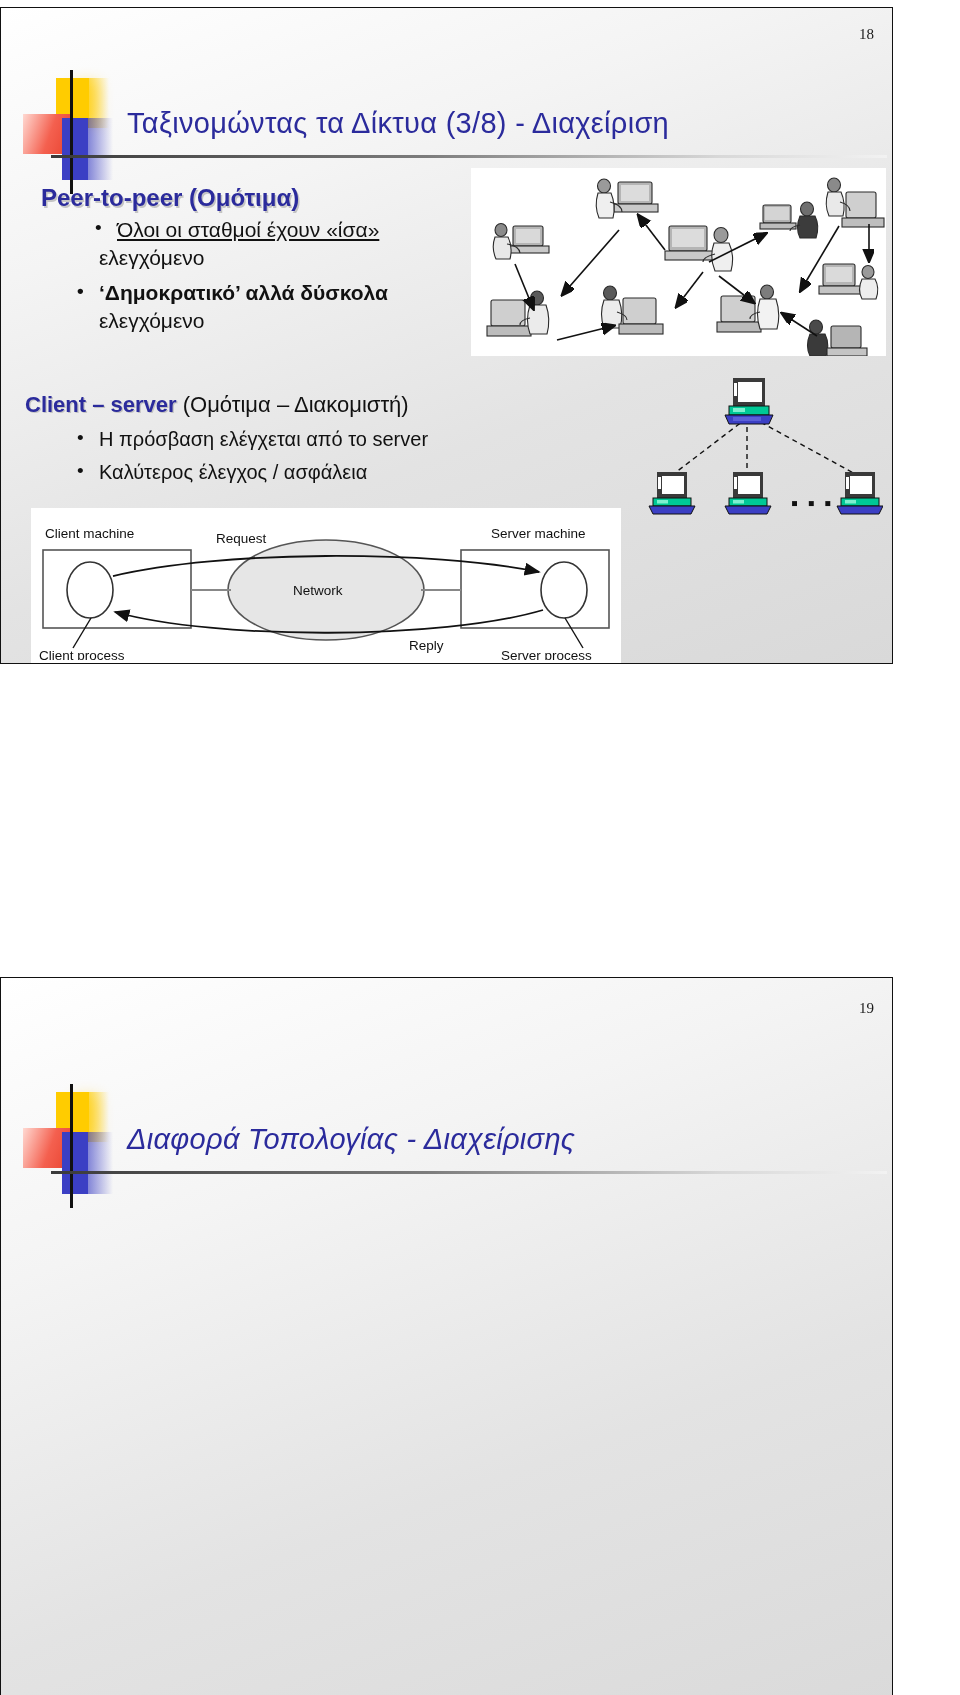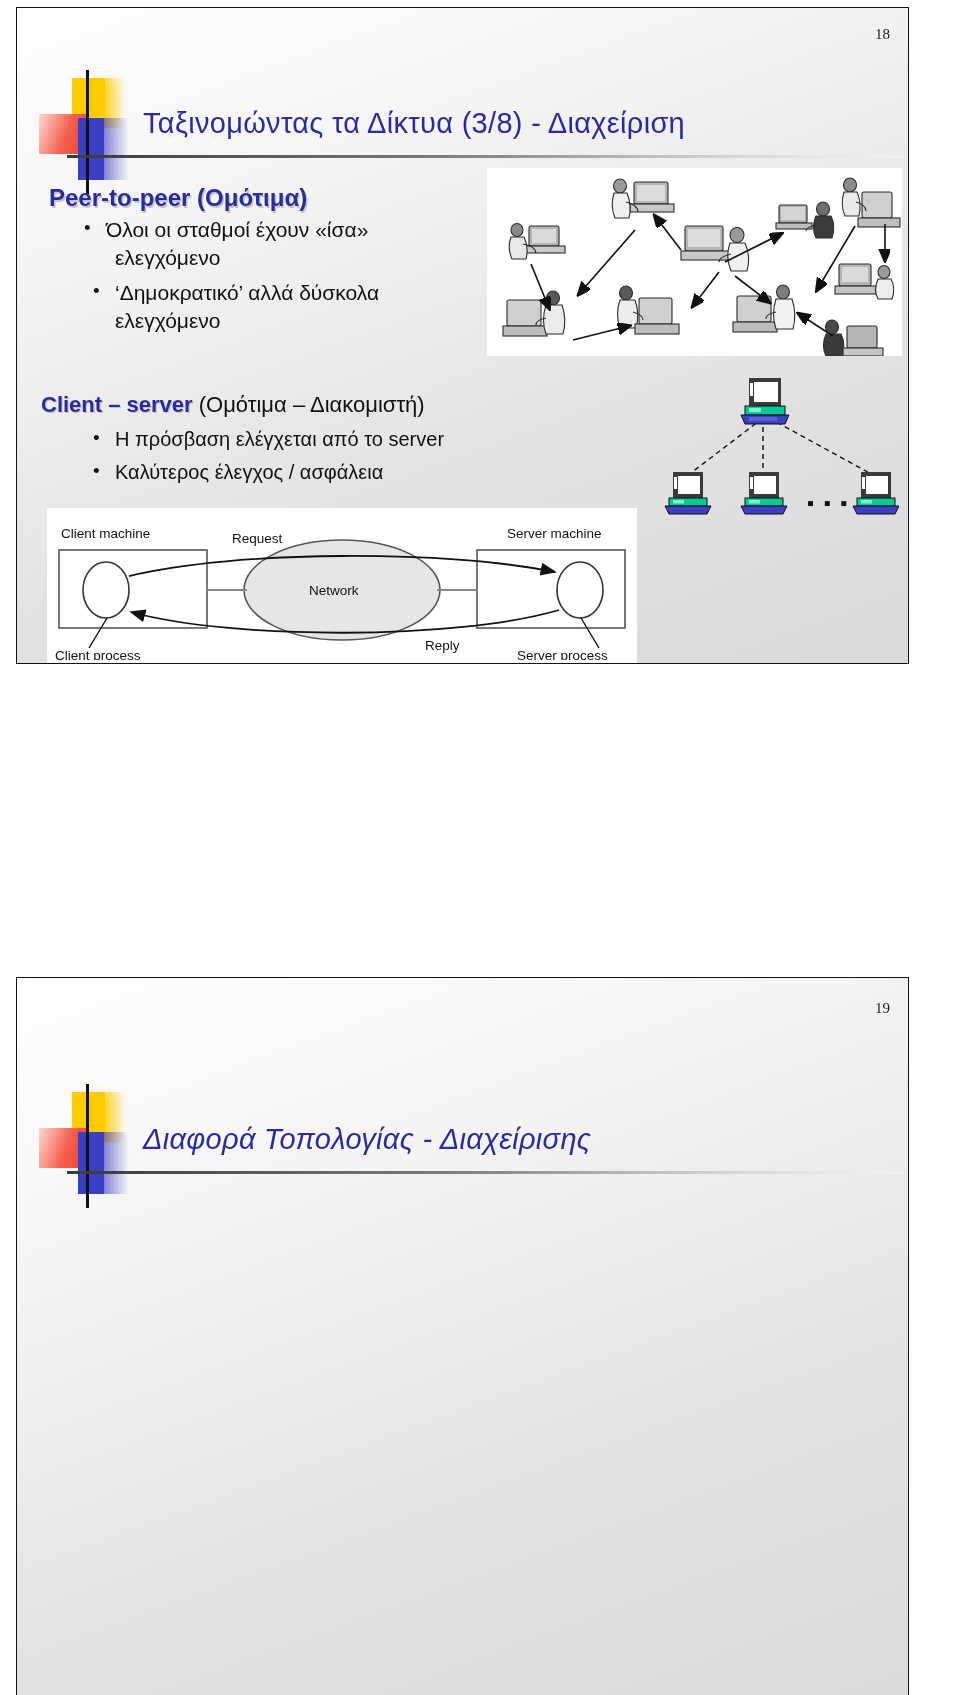--- a/index.html
+++ b/index.html
@@ -11,21 +11,20 @@
     position: relative;
     overflow: hidden;
   }
 
   
   .slide {
     position: absolute;
     background: linear-gradient(160deg, #ffffff 0%, #f4f4f4 28%, #e3e3e3 62%, #d9d9d9 100%);
     border: 1.5px solid #111;
     overflow: hidden;
-    margin-left: 16px;
   }
   .page-num {
     position: absolute;
     font-family: "Liberation Serif", serif;
     font-size: 15px;
     color: #1a1a1a;
   }
 
   
   .deco { position: absolute; width: 100px; height: 100px; }
@@ -139,25 +138,25 @@
       <span class="sq yellowfade"></span>
     <span class="sq red"></span>
     <span class="sq blue"></span>
       <span class="sq bluefade"></span>
     <span class="sq vbar"></span>
   </div>
 
   <div class="slide-title" style="left:126px; top:99px;">Ταξινομώντας τα Δίκτυα (3/8) -  Διαχείριση</div>
   <div class="title-rule" style="left:50px; top:147px; width:836px;"></div>
 
-  <div class="head-p2p" style="left:32px; top:176px;">Peer-to-peer (Ομότιμα)</div>
-
-  <div class="bullet" style="left:89px; top:209px;">Όλοι οι σταθμοί έχουν «ίσα»</div>
+  <div class="head-p2p" style="left:40px; top:176px;">Peer-to-peer (Ομότιμα)</div>
+
+  <div class="bullet" style="left:116px; top:209px;text-decoration:underline;">Όλοι οι σταθμοί έχουν «ίσα»</div>
   <div class="bullet cont" style="left:98px; top:237px;">ελεγχόμενο</div>
-  <div class="bullet" style="left:98px; top:272px;">‘Δημοκρατικό’ αλλά δύσκολα</div>
+  <div class="bullet" style="left:98px; top:272px;font-weight:bold;">‘Δημοκρατικό’ αλλά δύσκολα</div>
   <div class="bullet cont" style="left:98px; top:300px;">ελεγχόμενο</div>
 
   <div class="p2p-panel" style="left:470px; top:160px; width:415px; height:188px;">
     <svg width="415" height="188" viewBox="0 0 415 188">
       <g fill="#8c8c8c" stroke="#2b2b2b" stroke-width="1.1">
 
         <g transform="translate(22,56)">
           <rect x="20" y="2" width="30" height="20" rx="2" fill="#b5b5b5"></rect>
           <rect x="23" y="5" width="24" height="14" fill="#d9d9d9" stroke="none"></rect>
           <rect x="16" y="22" width="40" height="7" fill="#c9c9c9"></rect>

